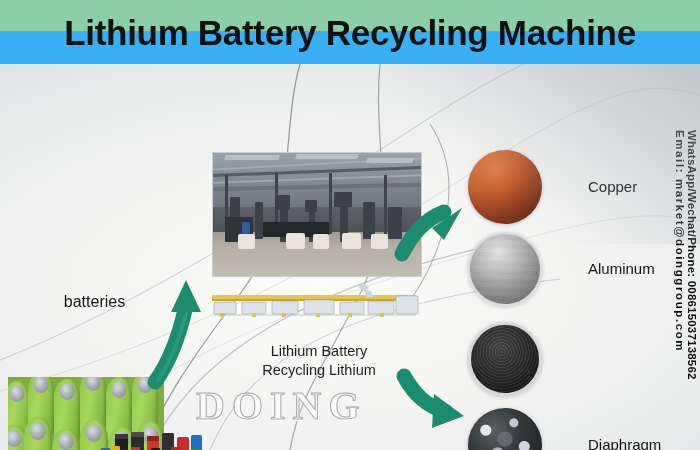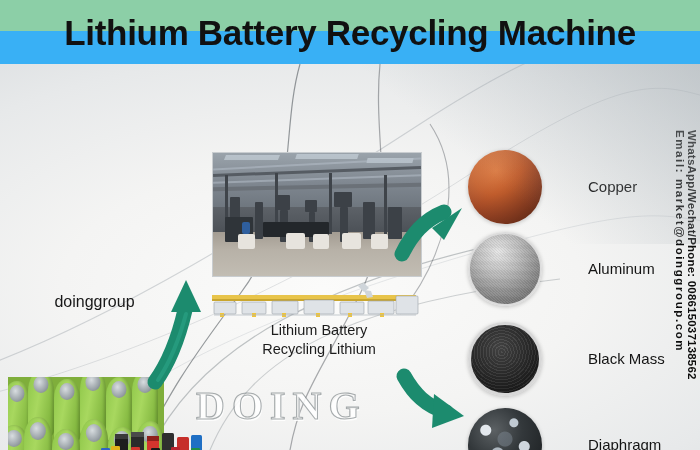--- a/index.html
+++ b/index.html
@@ -77,21 +77,21 @@
   .col { position:absolute; width:3px; background:#3f444a; }
   .mach-unit { position:absolute; background:#3c4147; border-radius:1px; }
   .bag { position:absolute; background:#e7e4de; border-radius:2px; }
   .skylight { position:absolute; background:rgba(225,235,245,.45); }
 
   
   #machine-lineart { position:absolute; left:208px; top:218px; width:218px; height:40px; }
 
   
   #caption {
-    position:absolute; left:212px; top:257px; width:214px;
+    position:absolute; left:212px; top:278px; width:214px;
     text-align:center; font-size:14.5px; color:#1c1c1c; line-height:1.28;
   }
 
   
   #waste-label {
     position:absolute; left:12px; top:228px; width:165px;
     font-size:16px; color:#171717; line-height:1.3;
   }
   #waste-label .l1 { display:block; }
   #waste-label .l2 { display:block; text-align:center; }
@@ -282,21 +282,21 @@
       <path d="M156 8 l7 1 2 6 -6 1 z"></path>
     </g>
   </svg>
 
   <div id="caption">
     <span>Lithium Battery</span><br>
     <span>Recycling Lithium</span>
   </div>
 
   <div id="waste-label">
-    <span class="l2">doinggroup</span>
+    <span class="l2">batteries</span>
   </div>
 
   <div id="cells-photo">
     <div class="cell" style="left:-4px;  top:4px;  width:26px; height:64px;"></div>
     <div class="cell" style="left:20px;  top:-6px; width:26px; height:66px;"></div>
     <div class="cell" style="left:46px;  top:2px;  width:26px; height:64px;"></div>
     <div class="cell" style="left:72px;  top:-8px; width:26px; height:68px;"></div>
     <div class="cell" style="left:98px;  top:0px;  width:26px; height:64px;"></div>
     <div class="cell" style="left:124px; top:-6px; width:26px; height:66px;"></div>
     <div class="cell" style="left:-8px;  top:48px; width:28px; height:66px;"></div>
@@ -370,21 +370,20 @@
     </g>
   </svg>
 
   <div class="prod-circle" id="circle-copper"></div>
   <div class="prod-circle" id="circle-aluminum"></div>
   <div class="prod-circle" id="circle-blackmass"></div>
   <div class="prod-circle" id="circle-diaphragm"></div>
 
   <div class="prod-label" id="label-copper">Copper</div>
   <div class="prod-label" id="label-aluminum">Aluminum</div>
-  <div class="prod-label" id="label-blackmass">Black Mass</div>
   <div class="prod-label" id="label-diaphragm">Diaphragm</div>
 
   <div id="contact">
     <div class="vline" id="contact-email">Email: market@doinggroup.com</div>
     <div class="vline" id="contact-phone">WhatsApp/Wechat/Phone: 008615037138562</div>
   </div>
 
 </div>
 
 </body></html>

